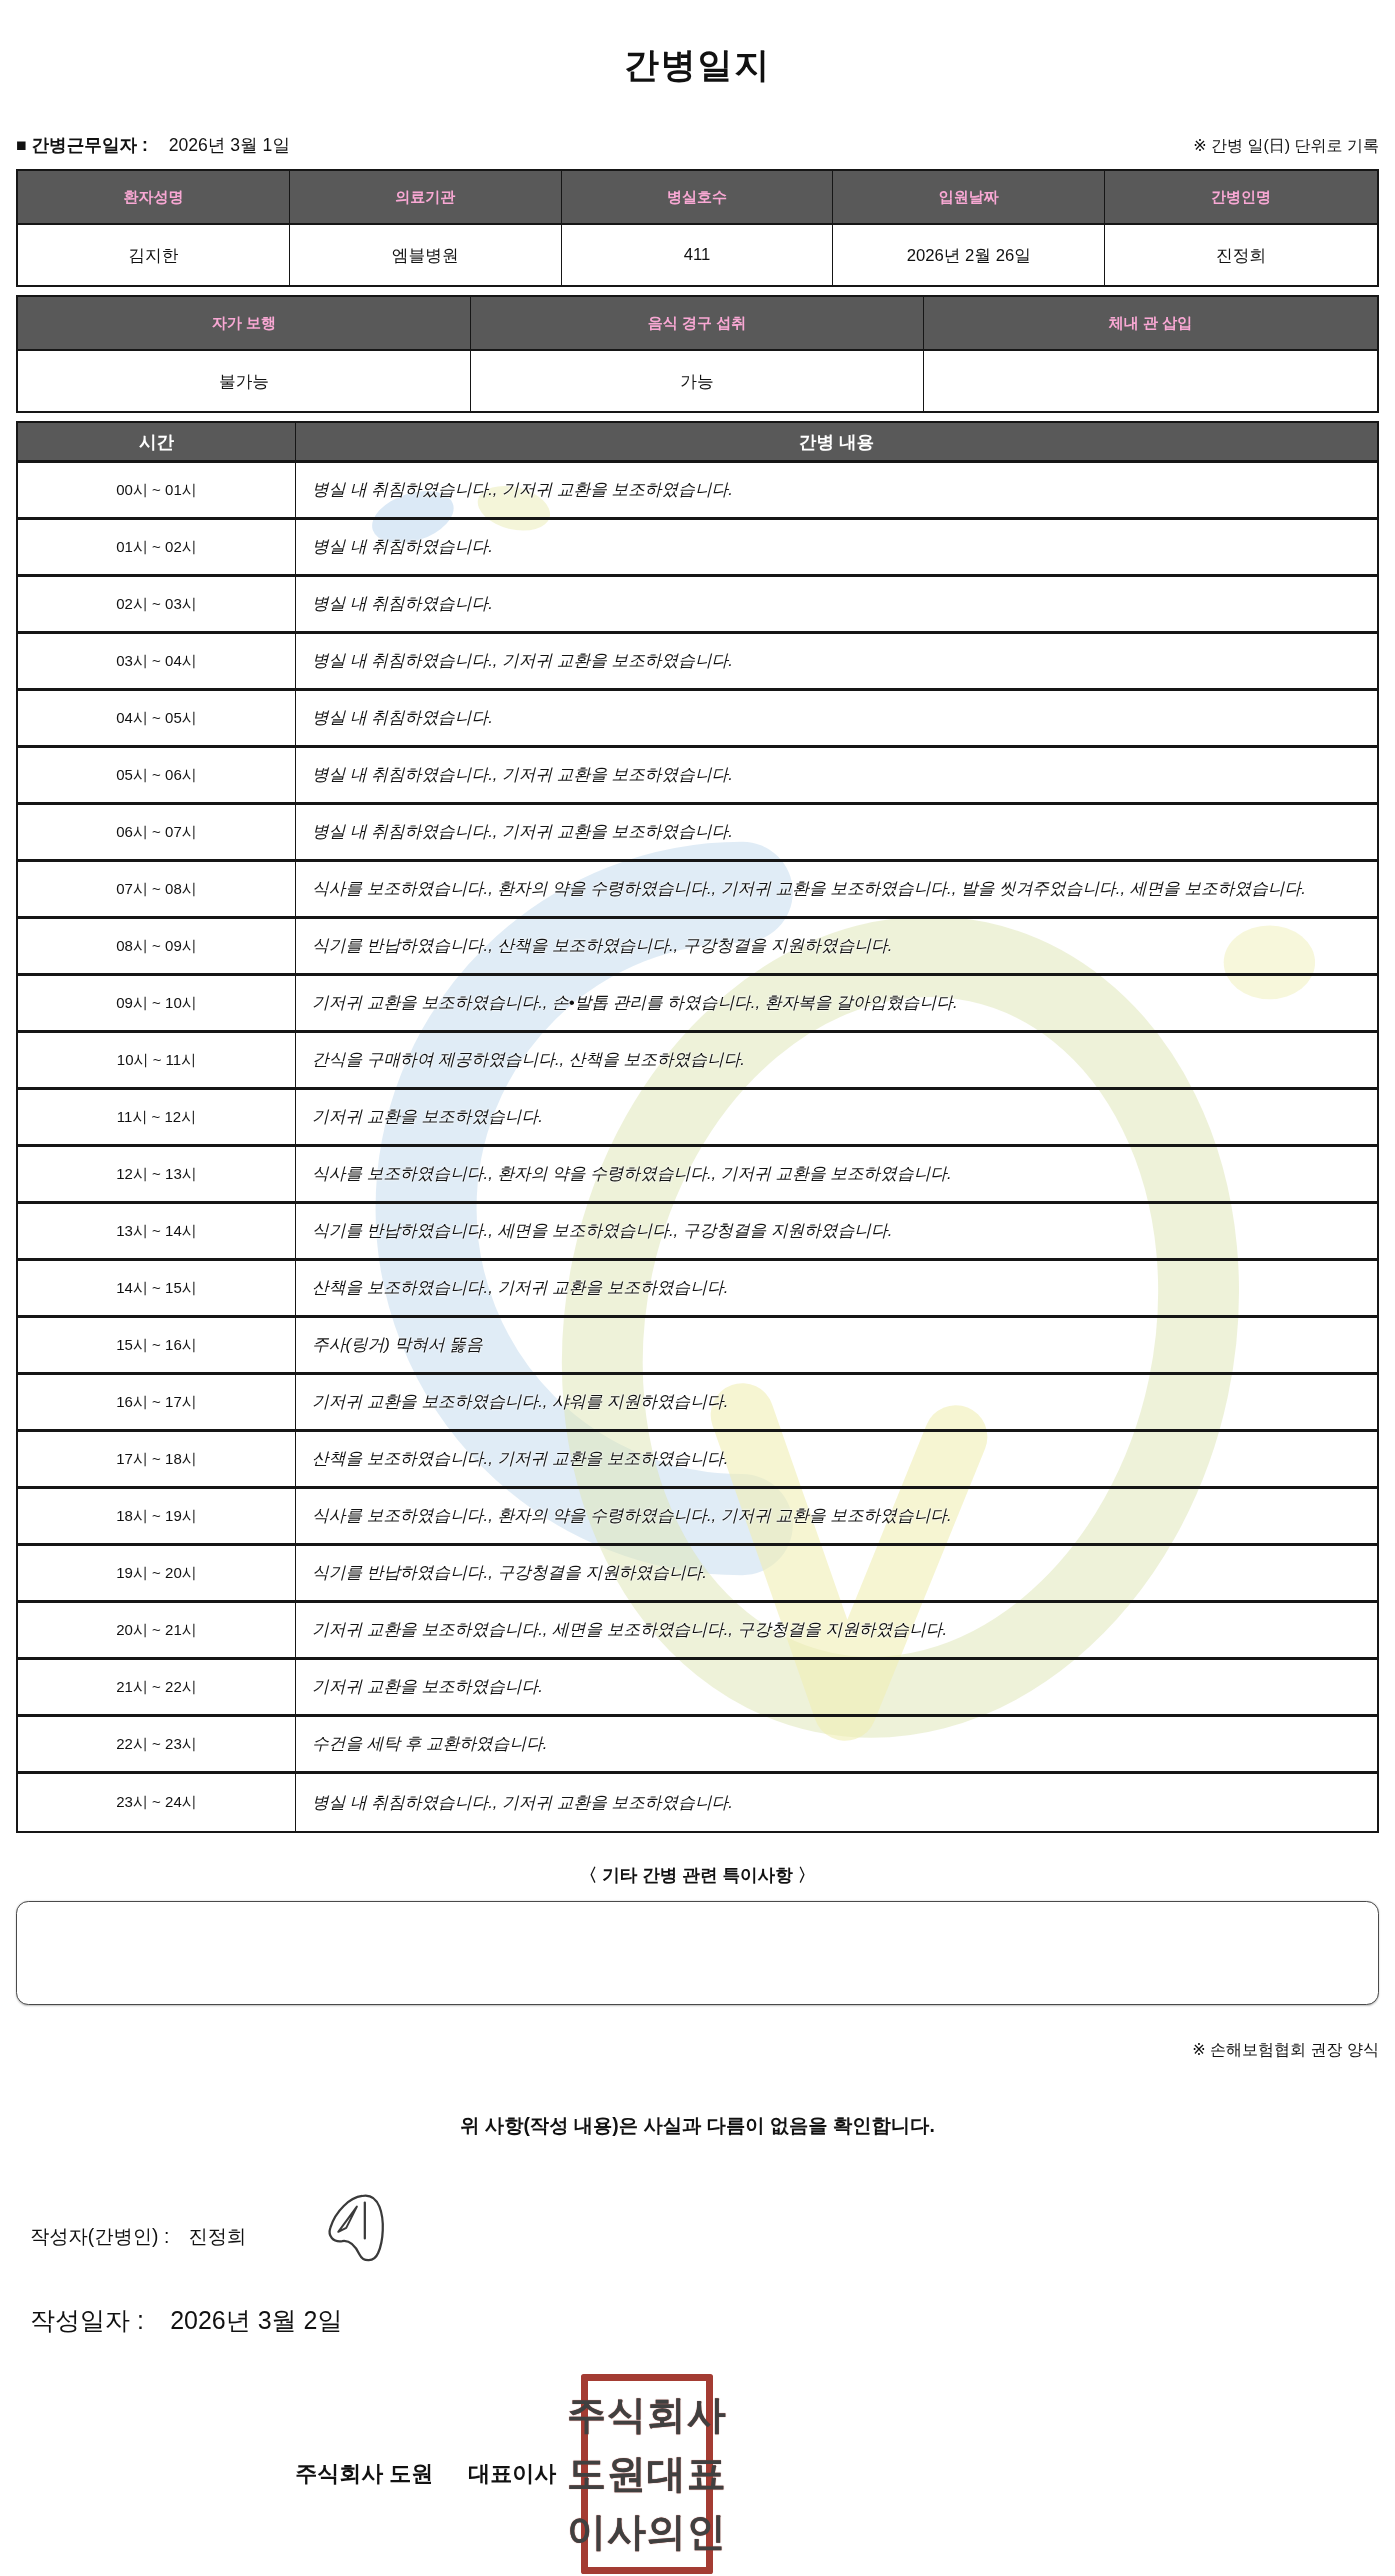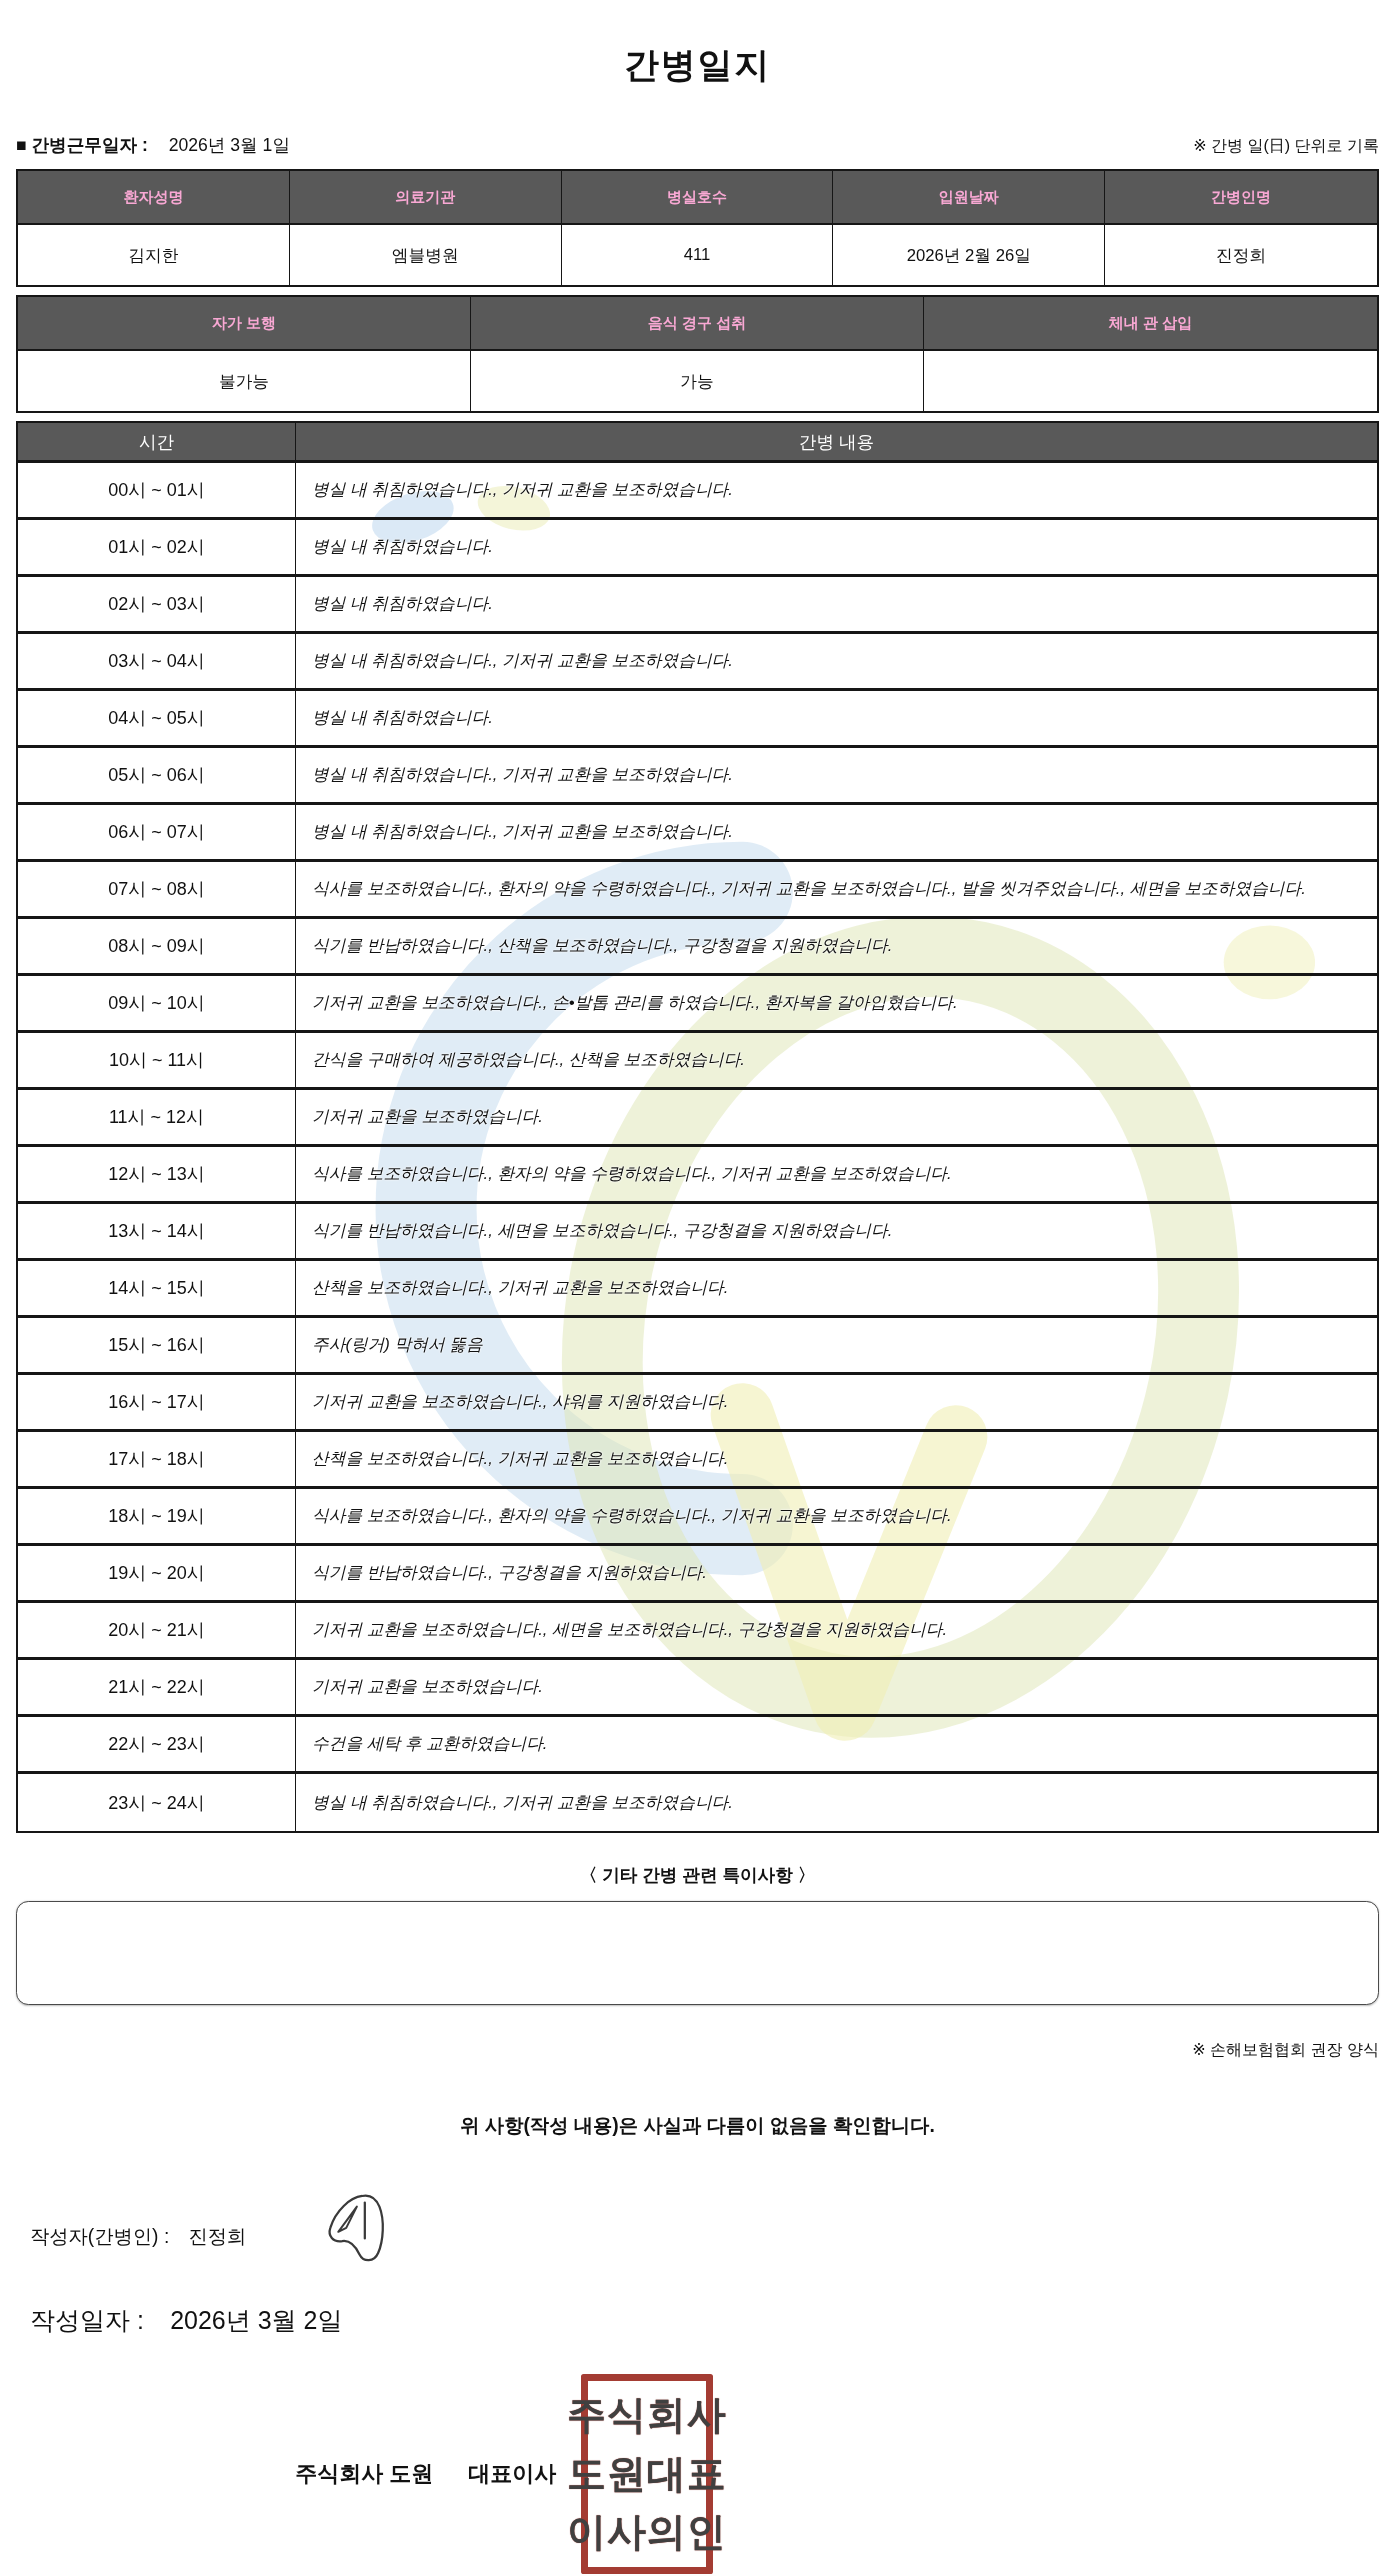--- a/index.html
+++ b/index.html
@@ -31,28 +31,28 @@
   .vcell {
     background:transparent; font-size:16.7px;
     display:flex; align-items:center; justify-content:center;
     height:60px; border-right:1.8px solid #161616;
   }
   .vcell:last-child { border-right:none; }
   .tbl1 { margin-top:12.3px; }
   .tbl2 { margin-top:8px;text-align:right; }
   .tbl3 { margin-top:8px; }
   .care-hcell {
-    background:#595959; color:#fff; font-weight:normal; font-size:17.6px;
+    background:#595959; color:#fff; font-weight:bold; font-size:17.6px;
     display:flex; align-items:center; justify-content:center;
     height:40px; border-bottom:3.5px solid #161616;
   }
   .care-time {
     border-right:1.8px solid #161616; border-bottom:3.5px solid #161616;
     display:flex; align-items:center; justify-content:center;
-    font-size:18px; min-height:57px; text-shadow:0 0 2.6px #fff;text-align:right;
+    font-size:15px; min-height:57px; text-shadow:0 0 2.6px #fff;text-align:right;
   }
   .care-content {
     border-bottom:3.5px solid #161616;
     display:flex; align-items:center;
     font-size:16.7px; padding:7px 8.8px 7px 16px; min-height:57px; line-height:1.45;
     text-shadow:0 0 2.6px #fff, 0 0 1.8px #fff;
     font-style:italic;
   }
   .care-row:last-of-type .care-time, .care-row:last-of-type .care-content { border-bottom:none; }
   .care-row { display:contents; }

